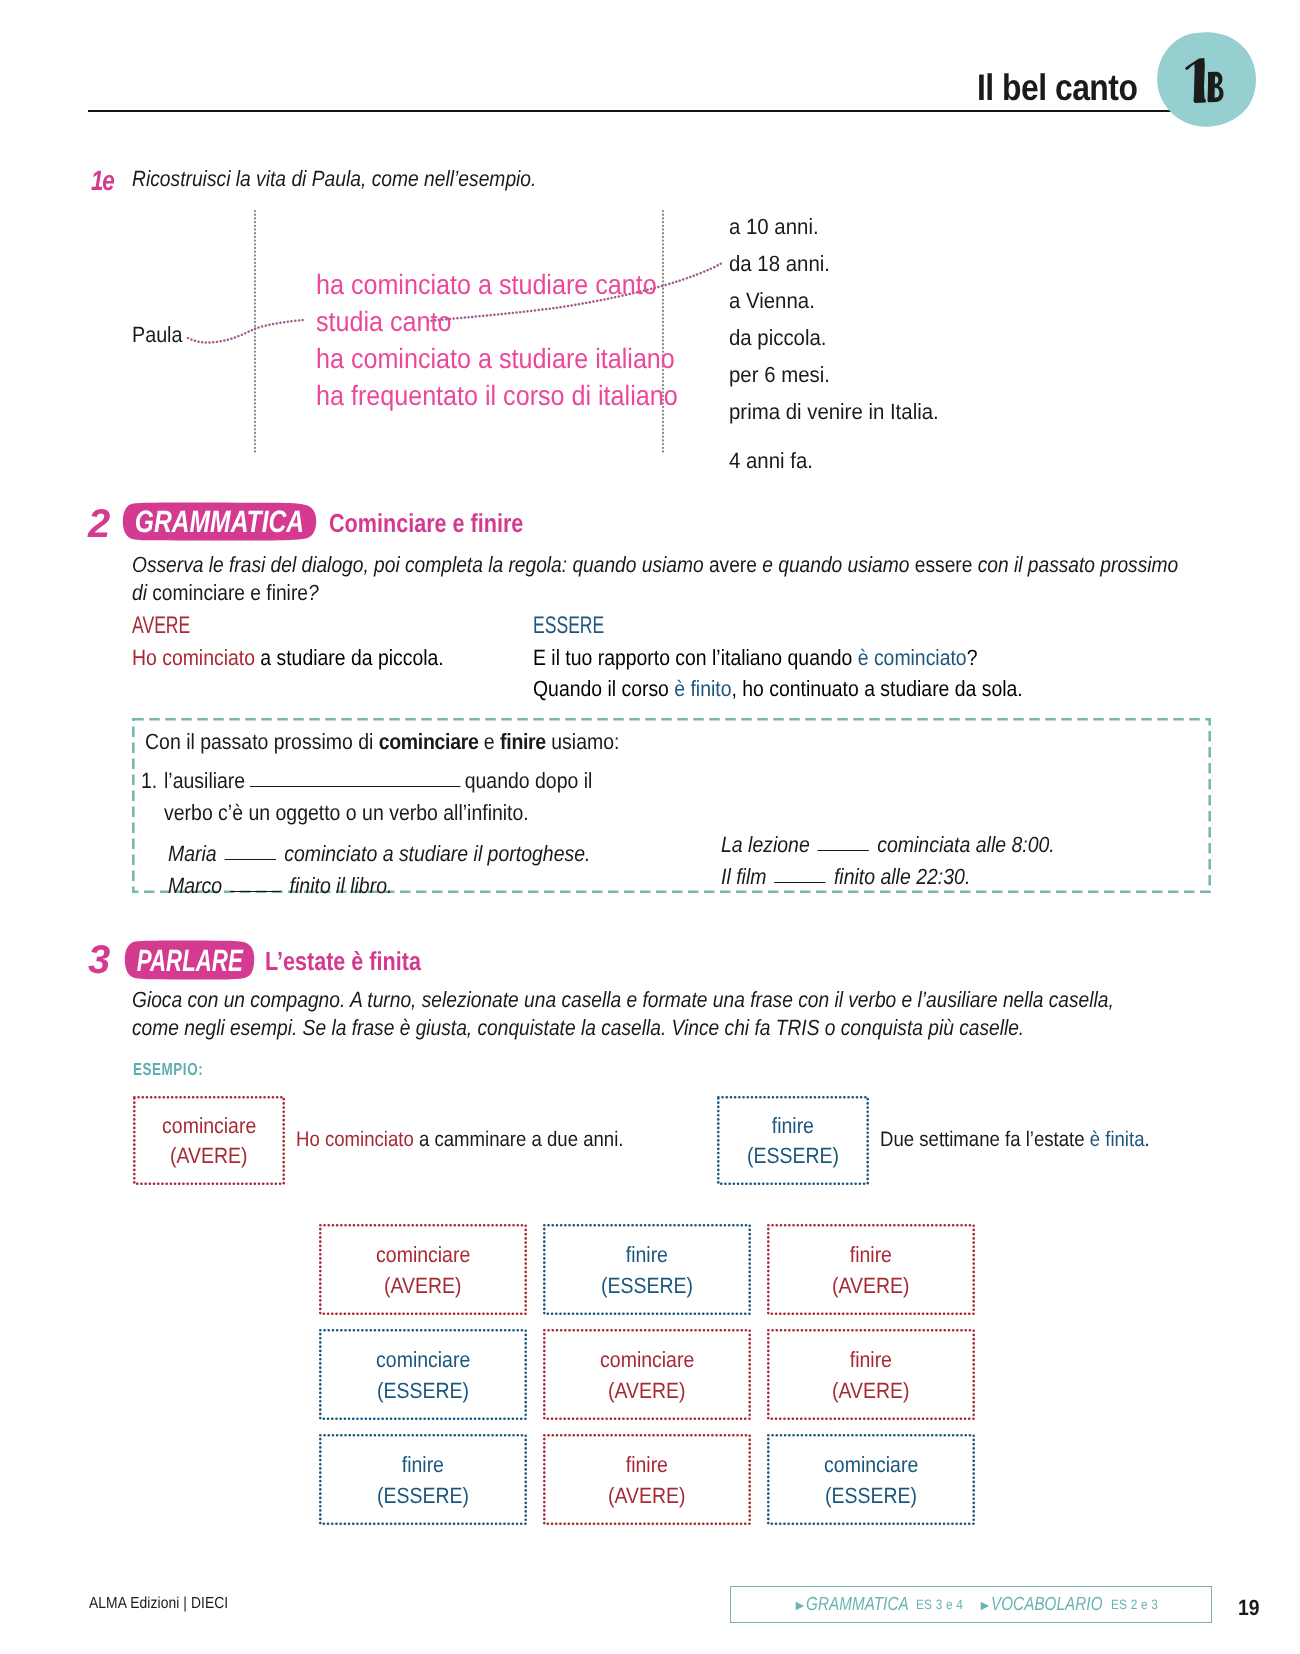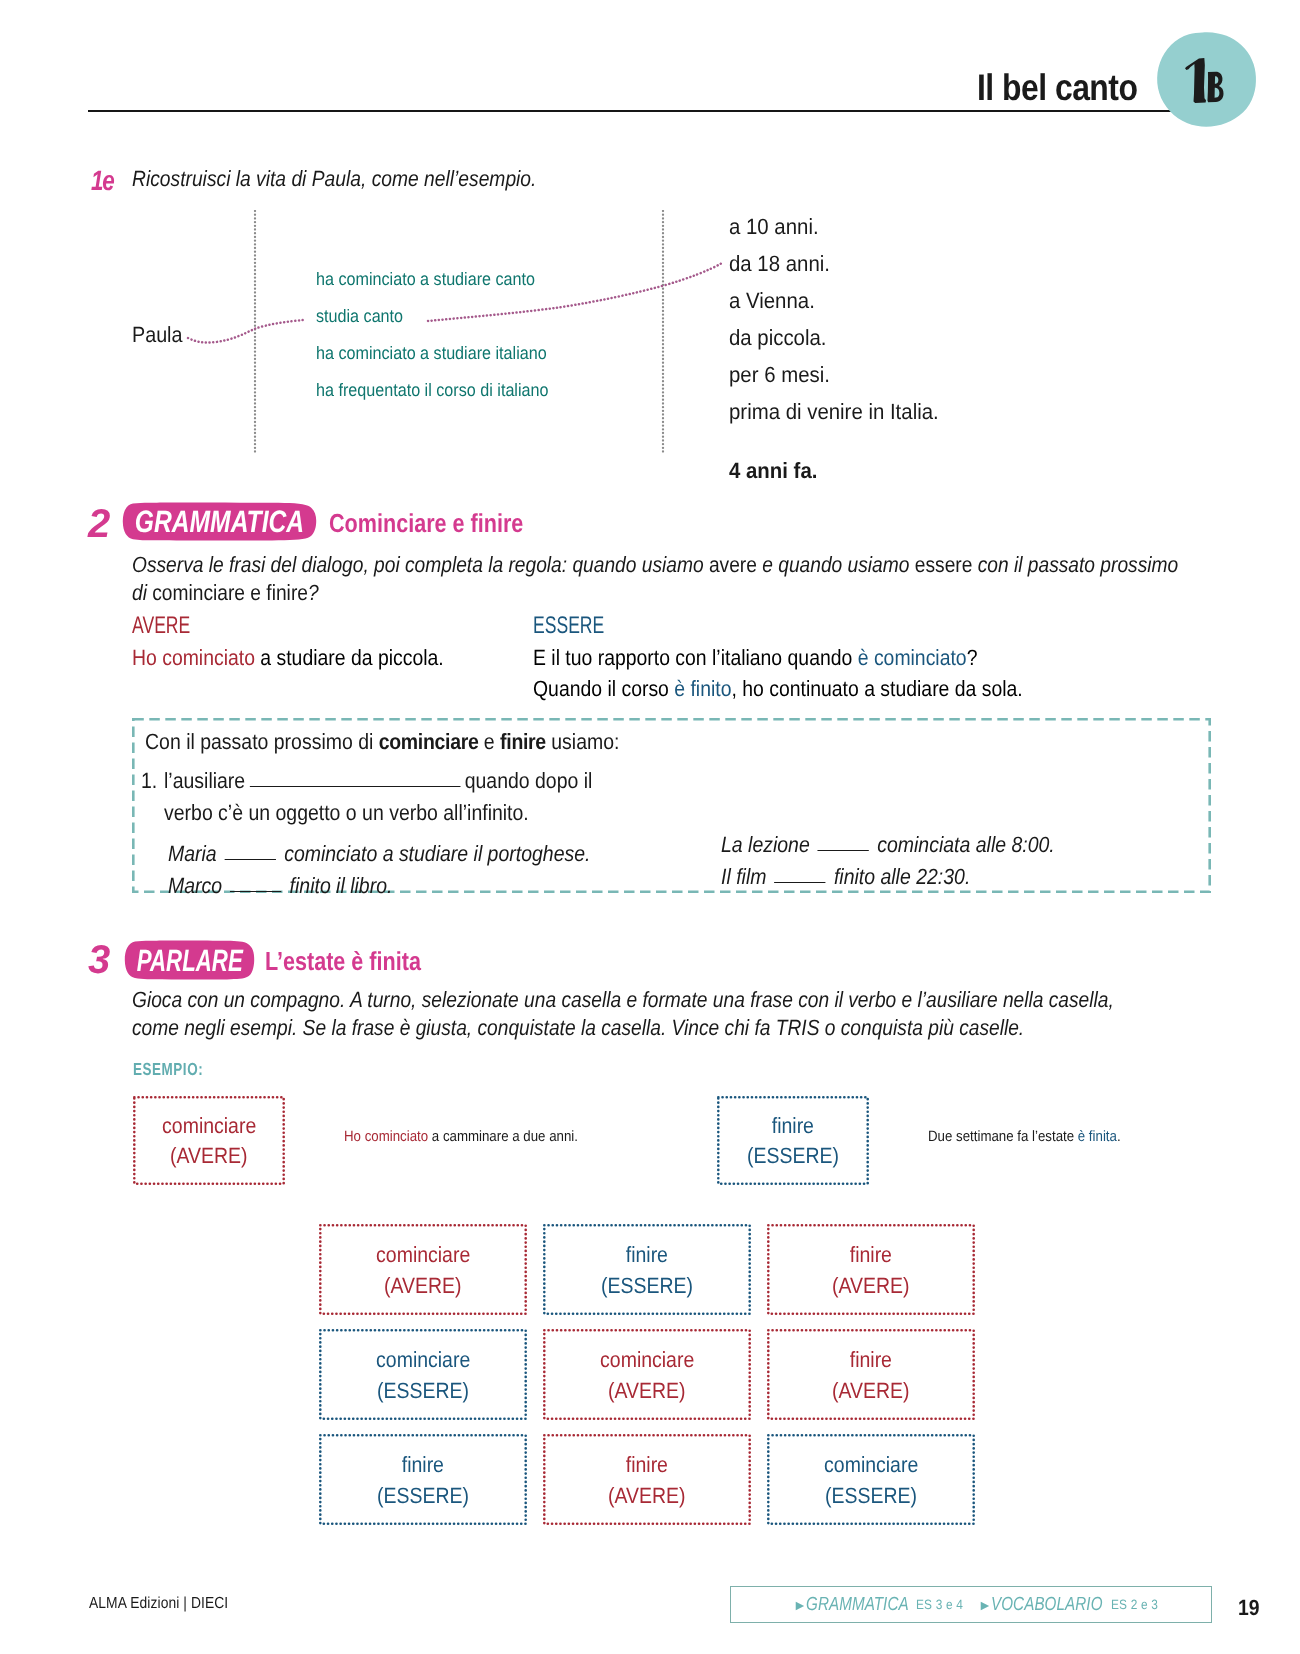--- a/index.html
+++ b/index.html
@@ -23,21 +23,21 @@
   #unit-blob svg{display:block;}
 
   
   #ex1e-num{left:91px;top:167px;font-size:28px;font-weight:bold;font-style:italic;color:#d43a8f;letter-spacing:-1.4px;line-height:1;}
   #ex1e-num span{display:inline-block;transform:scaleX(0.80);transform-origin:left top;}
   #ex1e-text{left:132px;top:166px;font-size:22px;font-style:italic;color:#1a1a1a;white-space:nowrap;}
   #ex1e-text .cond{transform:scaleX(0.875);}
 
   .vdot{position:absolute;}
   #paula{left:132px;top:322px;font-size:22px;color:#1a1a1a;}
-  .midcol{position:absolute;left:316px;font-size:18px;color:#0f766e;white-space:nowrap;}
+  .midcol{position:absolute;left:316px;font-size:28px;color:#ec4899;white-space:nowrap;}
   .rightcol{position:absolute;left:729px;font-size:22px;color:#1a1a1a;white-space:nowrap;}
   .midcol .cond,#paula .cond{transform:scaleX(0.897);}
   .rightcol .cond{transform:scaleX(0.927);}
 
   
   .sec-num{position:absolute;font-size:40px;font-weight:bold;font-style:italic;color:#d43a8f;line-height:1;}
   .tag{position:absolute;color:#fff;font-style:italic;font-weight:bold;
        font-size:31px;line-height:1;white-space:nowrap;
        display:flex;align-items:center;justify-content:center;}
   .tag .pill{position:absolute;left:0;top:0;z-index:-1;}
@@ -73,21 +73,21 @@
   #esempio{left:133px;top:1059px;font-size:17.5px;font-weight:bold;color:#62adb0;letter-spacing:0.7px;}
   #esempio span{display:inline-block;transform:scaleX(0.77);transform-origin:left top;}
 
   .exbox{position:absolute;box-sizing:border-box;display:flex;flex-direction:column;
         align-items:center;justify-content:center;font-size:22px;line-height:30px;text-align:center;}
   .exbox.red{color:#a82935;}
   .exbox.blue{color:#1a567d;}
   .exbox span{display:block;transform:scaleX(0.885);}
   .dotbox{position:absolute;left:0;top:0;}
 
-  .ex-sent{position:absolute;font-size:15px;color:#1a1a1a;white-space:nowrap;margin-left:48px;}
+  .ex-sent{position:absolute;font-size:21px;color:#1a1a1a;white-space:nowrap;}
   .ex-sent .cond{transform:scaleX(0.885);display:inline-block;transform-origin:left top;}
 
   
   .gcell{position:absolute;box-sizing:border-box;width:208px;height:91px;display:flex;
         flex-direction:column;align-items:center;justify-content:center;
         font-size:22px;line-height:31px;text-align:center;}
   .gcell.red{color:#a82935;}
   .gcell.blue{color:#1a567d;}
   .gcell span{display:block;transform:scaleX(0.885);}
 
@@ -161,21 +161,21 @@
   <div class="midcol" style="top:306px;"><span class="cond">studia canto</span></div>
   <div class="midcol" style="top:343px;"><span class="cond">ha cominciato a studiare italiano</span></div>
   <div class="midcol" style="top:380px;"><span class="cond">ha frequentato il corso di italiano</span></div>
 
   <div class="rightcol" style="top:214px;"><span class="cond">a 10 anni.</span></div>
   <div class="rightcol" style="top:251px;"><span class="cond">da 18 anni.</span></div>
   <div class="rightcol" style="top:288px;"><span class="cond">a Vienna.</span></div>
   <div class="rightcol" style="top:325px;"><span class="cond">da piccola.</span></div>
   <div class="rightcol" style="top:362px;"><span class="cond">per 6 mesi.</span></div>
   <div class="rightcol" style="top:399px;"><span class="cond">prima di venire in Italia.</span></div>
-  <div class="rightcol" style="top:458px;font-weight:bold;"><span class="cond">4 anni fa.</span></div>
+  <div class="rightcol" style="top:448px;"><span class="cond">4 anni fa.</span></div>
 
   <div class="sec-num" style="left:88px;top:504px;">2</div>
   <div class="tag" style="left:121px;top:501px;width:197px;height:41px;">
       <svg class="pill" width="197" height="41" viewBox="0 0 197 41">
         <path d="M12 2.5 C20 1.2 30 1.8 42 1.6 C70 1.2 110 1.5 151 1.8 C169 2 181 2.2 187 4.8 C193 7.5 195.5 13.5 195.2 21 C195 28.3 192.5 34.5 187 36.8 C181 39 169 39.2 151 39.4 C110 39.8 70 39.6 42 39.3 C30 39.2 20 39.6 12 38.2 C6 37 2 31.2 1.8 20.8 C1.6 10.8 5.5 3.5 12 2.5 Z" fill="#d43a8f"></path>
       </svg>
       <span class="inner"><span style="transform:scaleX(0.795);">GRAMMATICA</span></span>
     </div>
   <div class="sec-title" style="left:329px;top:510px;"><span class="cond">Cominciare e finire</span></div>
 

